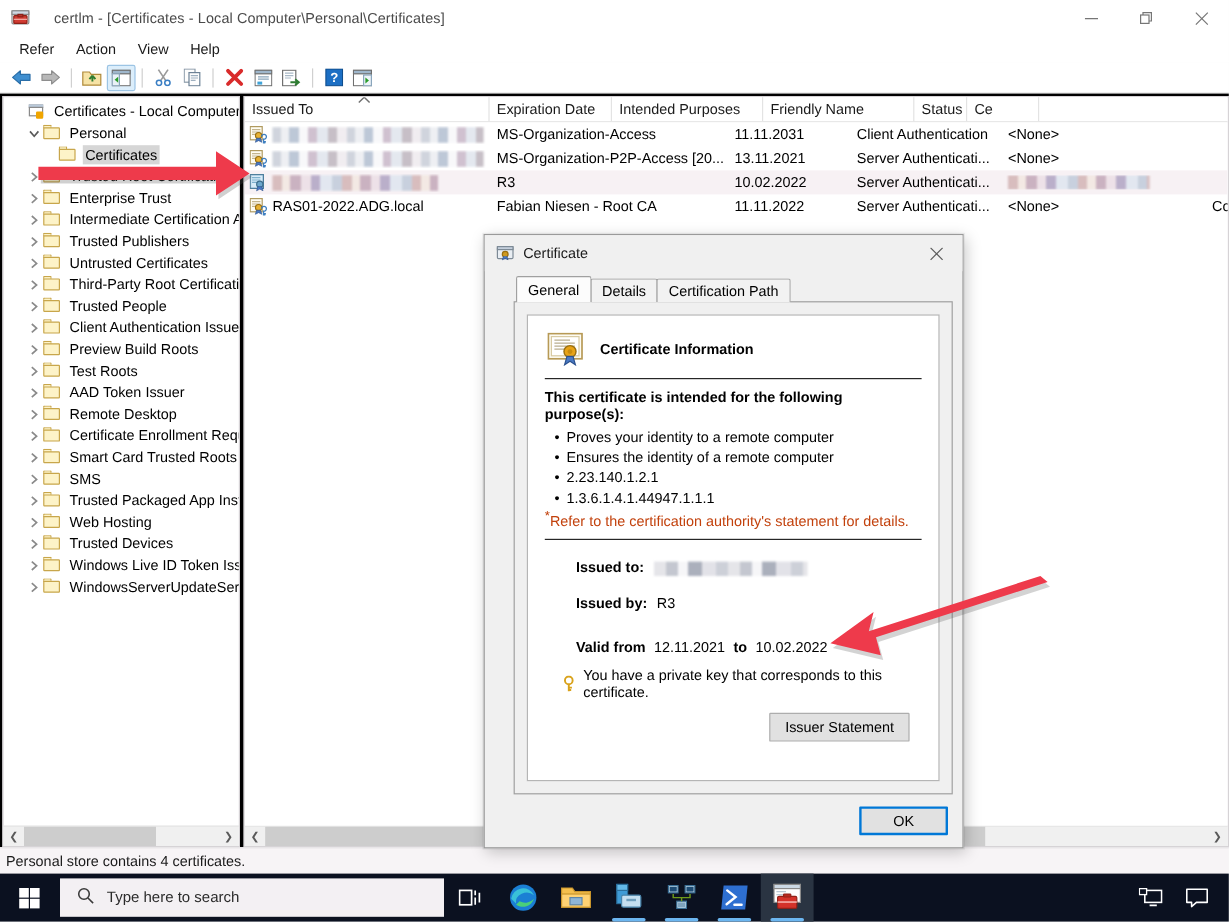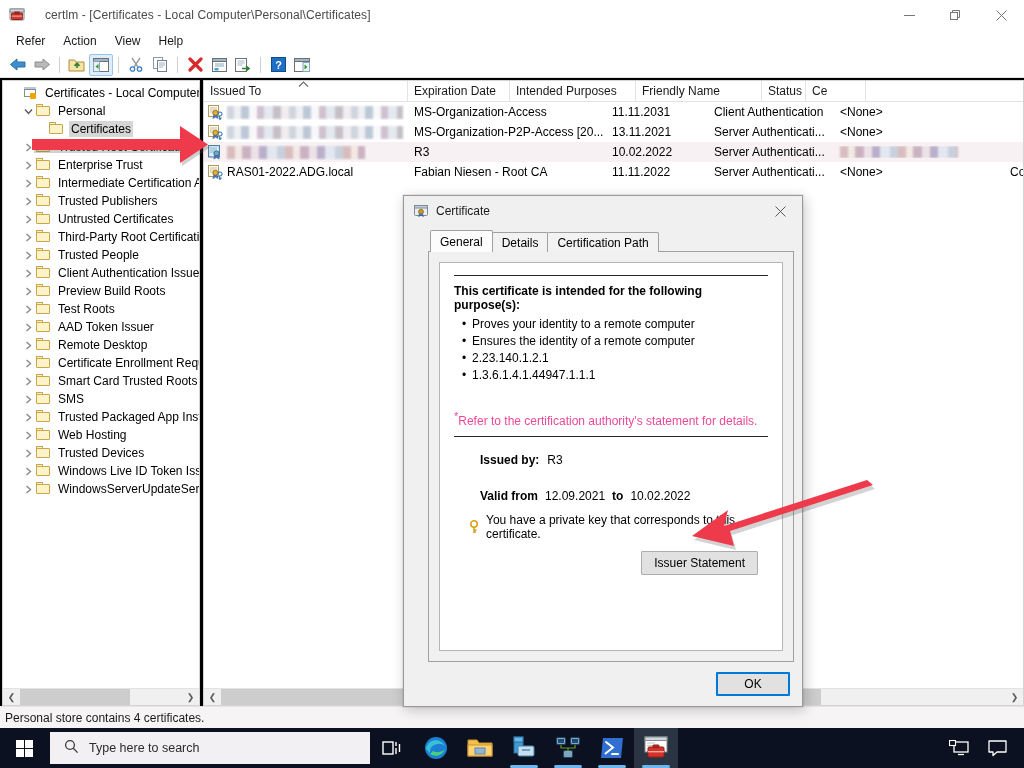--- a/index.html
+++ b/index.html
@@ -264,21 +264,21 @@
     display: flex; flex-direction: column;
   }
   .certhead { display: flex; align-items: center; gap: 12px; padding: 2px 0 10px 2px; }
   .certhead .bigico { width: 32px; height: 28px; position: relative; flex: 0 0 32px; }
   .certhead .htitle { font-size: 12px; font-weight: bold; color: #000; }
   .hr { height: 1px; background: #000; opacity: .85; margin: 0 0 8px 0; }
   .purp-title { font-size: 12px; font-weight: bold; color: #000; margin-bottom: 4px; }
   .purp-list { list-style: none; margin: 0; padding: 0 0 0 18px; }
   .purp-list li { font-size: 12px; color: #000; line-height: 17px; position: relative; }
   .purp-list li:before { content: "•"; position: absolute; left: -10px; }
-  .refnote { font-size: 12px; color: #ec4899; margin-top: 26px; }
+  .refnote { font-size: 12px; color: #c2410c; }
   .refnote sup { font-size: 11px; }
   .hr2 { height: 1px; background: #000; opacity: .85; margin: 8px 0 0 0; }
   .fieldrow { display: flex; align-items: baseline; padding-top: 16px; padding-left: 26px; font-size: 12px;}
   .fieldrow .fl { font-weight: bold; color: #000; }
   .fieldrow .fv { color: #000; margin-left: 8px; }
   .validrow { display: flex; align-items: baseline; padding-top: 22px; padding-left: 26px; font-size: 12px; gap: 7px; }
   .validrow b { font-weight: bold; }
   .keyrow { display: flex; align-items: center; gap: 6px; padding-top: 10px; padding-left: 14px; font-size: 12px; }
   .keyico { width: 12px; height: 14px; position: relative; flex: 0 0 12px; }
   .issuerbtn-wrap { display: flex; justify-content: flex-end; padding: 10px 10px 0 0; }
@@ -831,46 +831,63 @@
   <div class="dlg-body">
     <div class="tabstrip">
       <div class="tab active">General</div>
       <div class="tab">Details</div>
       <div class="tab">Certification Path</div>
     </div>
 
     <div class="tabpage">
       <div class="certbox">
 
+        <div class="certhead">
+          <div class="bigico">
+            <svg width="32" height="28" viewBox="0 0 32 28">
+              <rect x="1" y="1" width="28" height="21" fill="#fdfbf2" stroke="#b79a56" stroke-width="1.4"></rect>
+              <rect x="3.5" y="3.5" width="23" height="16" fill="#ffffff" stroke="#d8caa2"></rect>
+              <path d="M6,6.5 h13 M6,9 h17 M6,11.5 h17 M6,14 h11" stroke="#b9ae8f" stroke-width="1"></path>
+              <circle cx="19" cy="16" r="5" fill="#e8a317" stroke="#9a6f10" stroke-width="1.2"></circle>
+              <circle cx="19" cy="16" r="2" fill="#c98c0c"></circle>
+              <path d="M16.5,20 L14.5,27 L19,24 L23.5,27 L21.5,20 Z" fill="#4a79c4" stroke="#2c528f"></path>
+            </svg>
+          </div>
+          <div class="htitle">Certificate Information</div>
+        </div>
 
         <div class="hr"></div>
 
         <div class="purp-title">This certificate is intended for the following purpose(s):</div>
         <ul class="purp-list" id="purpose-list">
             <li>Proves your identity to a remote computer</li>
             <li>Ensures the identity of a remote computer</li>
             <li>2.23.140.1.2.1</li>
             <li>1.3.6.1.4.1.44947.1.1.1</li>
           </ul>
 
         <div class="refnote">
           <sup>*</sup><span>Refer to the certification authority's statement for details.</span>
         </div>
 
         <div class="hr2"></div>
 
+        <div class="fieldrow">
+          <span class="fl">Issued to:</span>
+          <span class="fv"><span class="redact cool2" style="width:128px;height:12px;"></span></span>
+        </div>
 
         <div class="fieldrow">
           <span class="fl">Issued by:</span>
           <span class="fv">R3</span>
         </div>
 
         <div class="validrow">
           <b>Valid from</b>
-          <span>12.09.2021</span>
+          <span>12.11.2021</span>
           <b>to</b>
           <span>10.02.2022</span>
         </div>
 
         <div class="keyrow">
           <span class="keyico">
             <svg width="12" height="14" viewBox="0 0 12 14">
               <circle cx="6" cy="4" r="3.2" fill="none" stroke="#d9a21b" stroke-width="1.6"></circle>
               <path d="M6,7 L6,13 M6,10 L8.6,10 M6,12 L8,12" stroke="#d9a21b" stroke-width="1.6" fill="none"></path>
             </svg>

